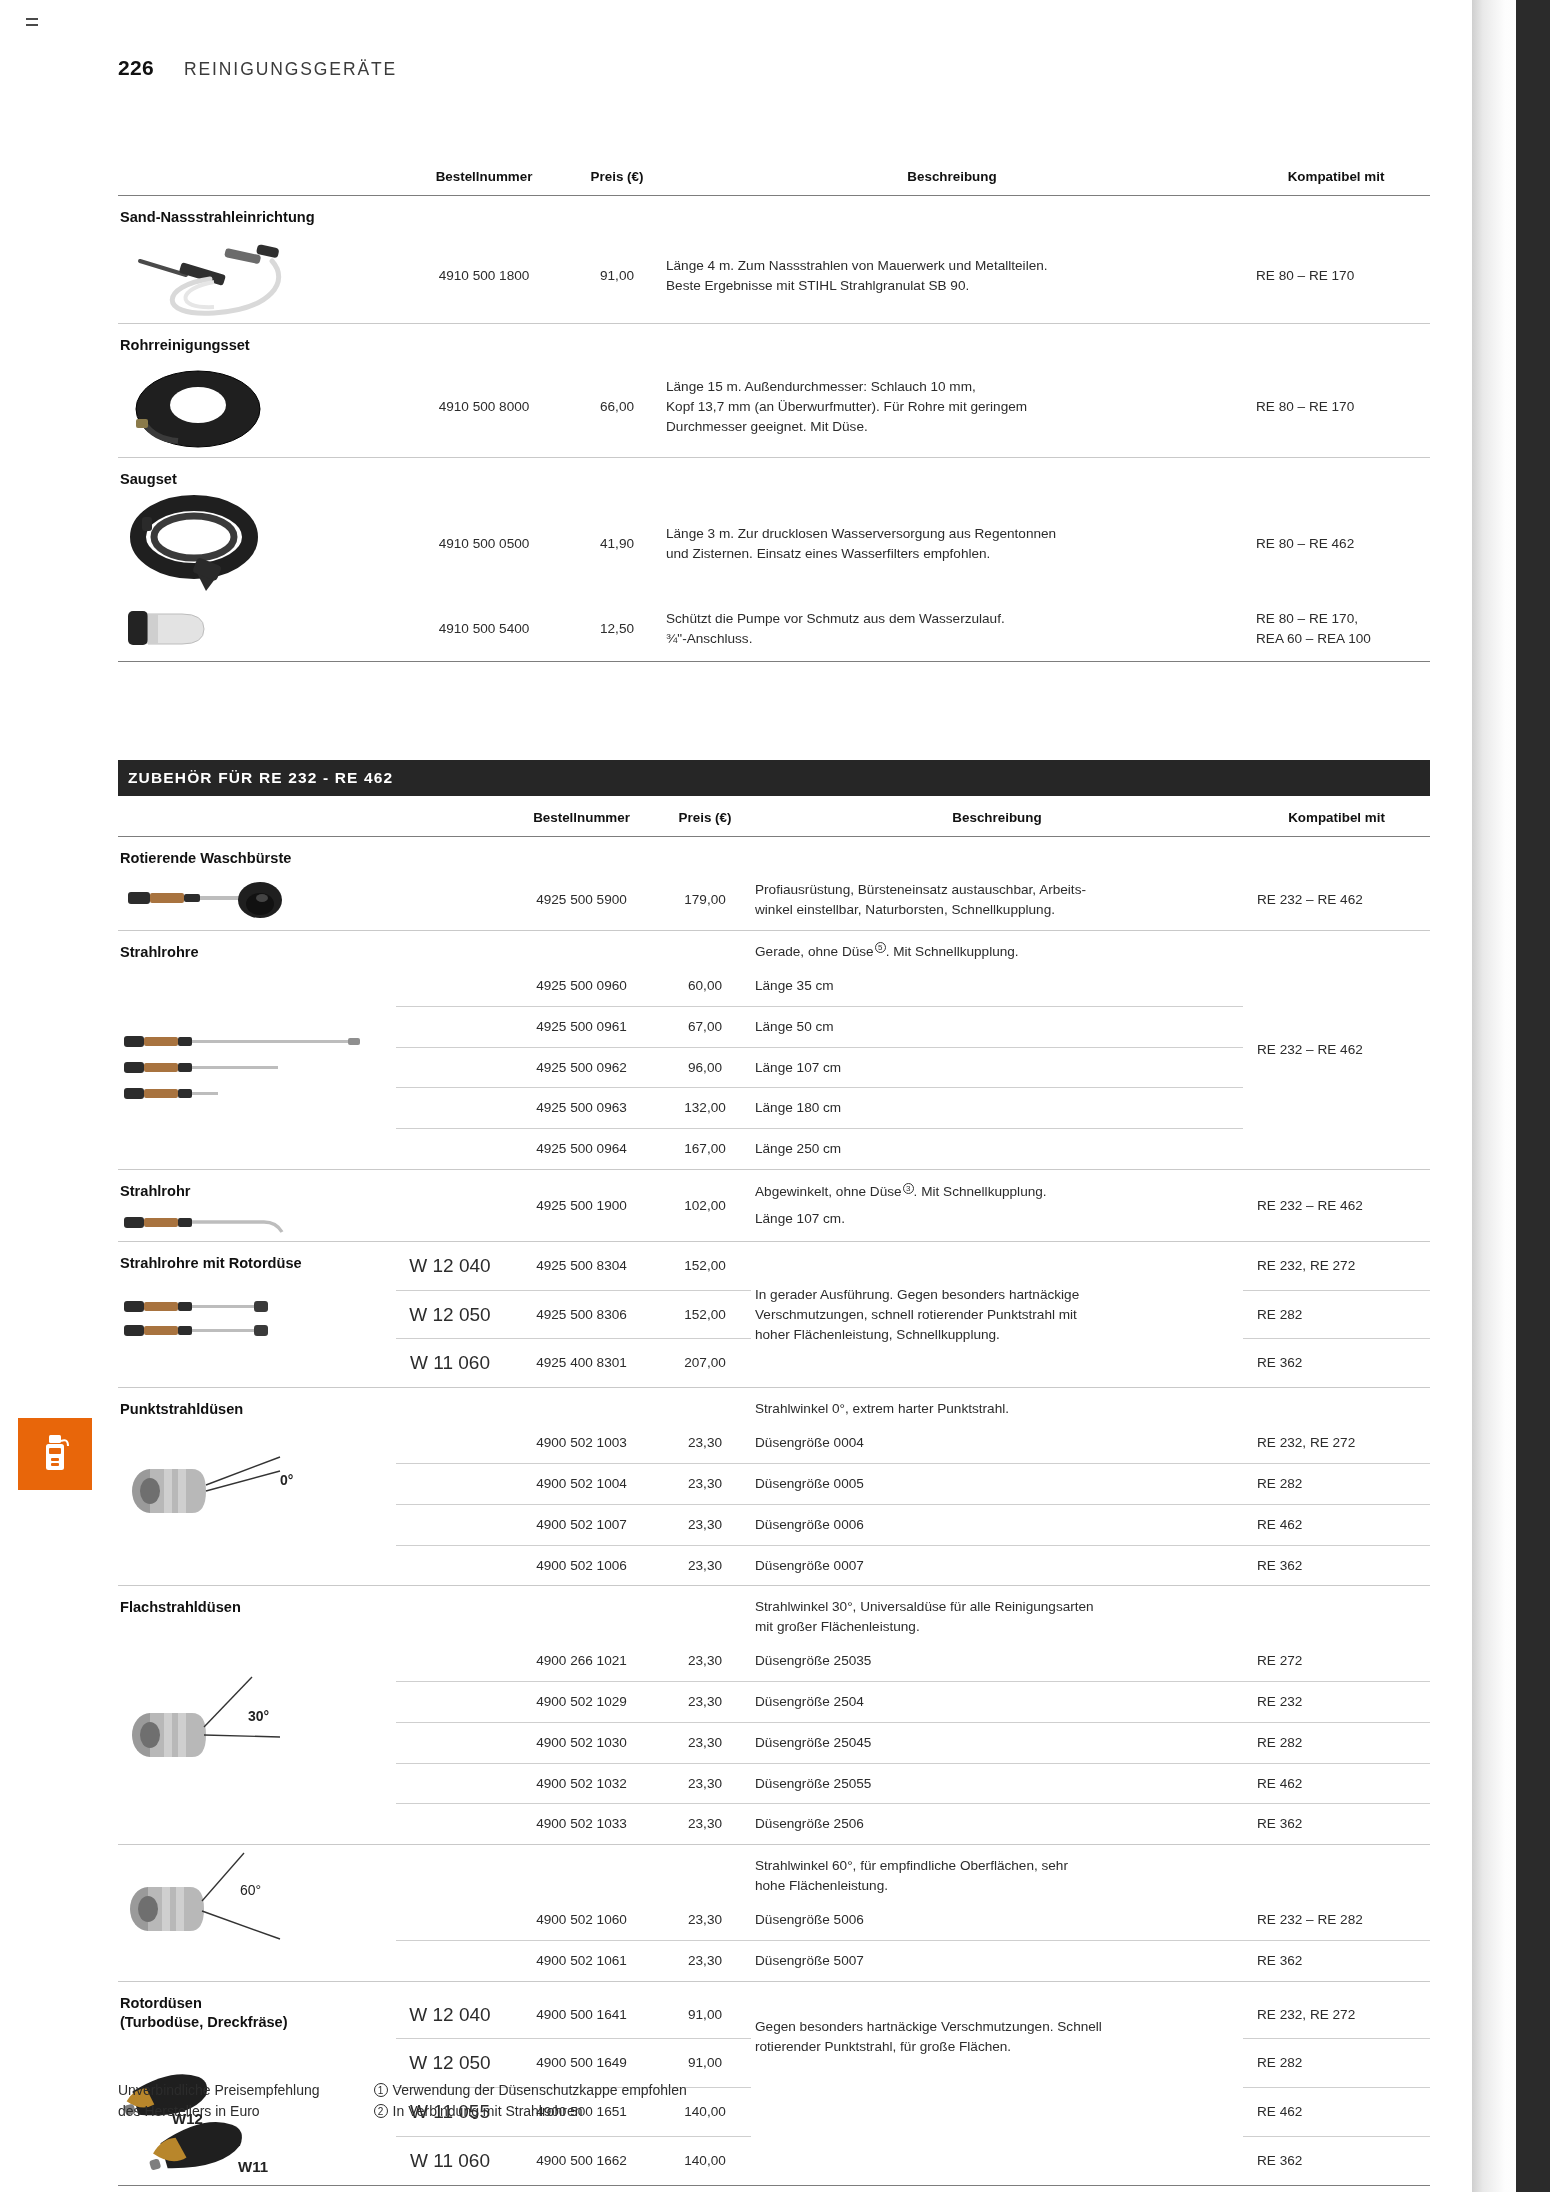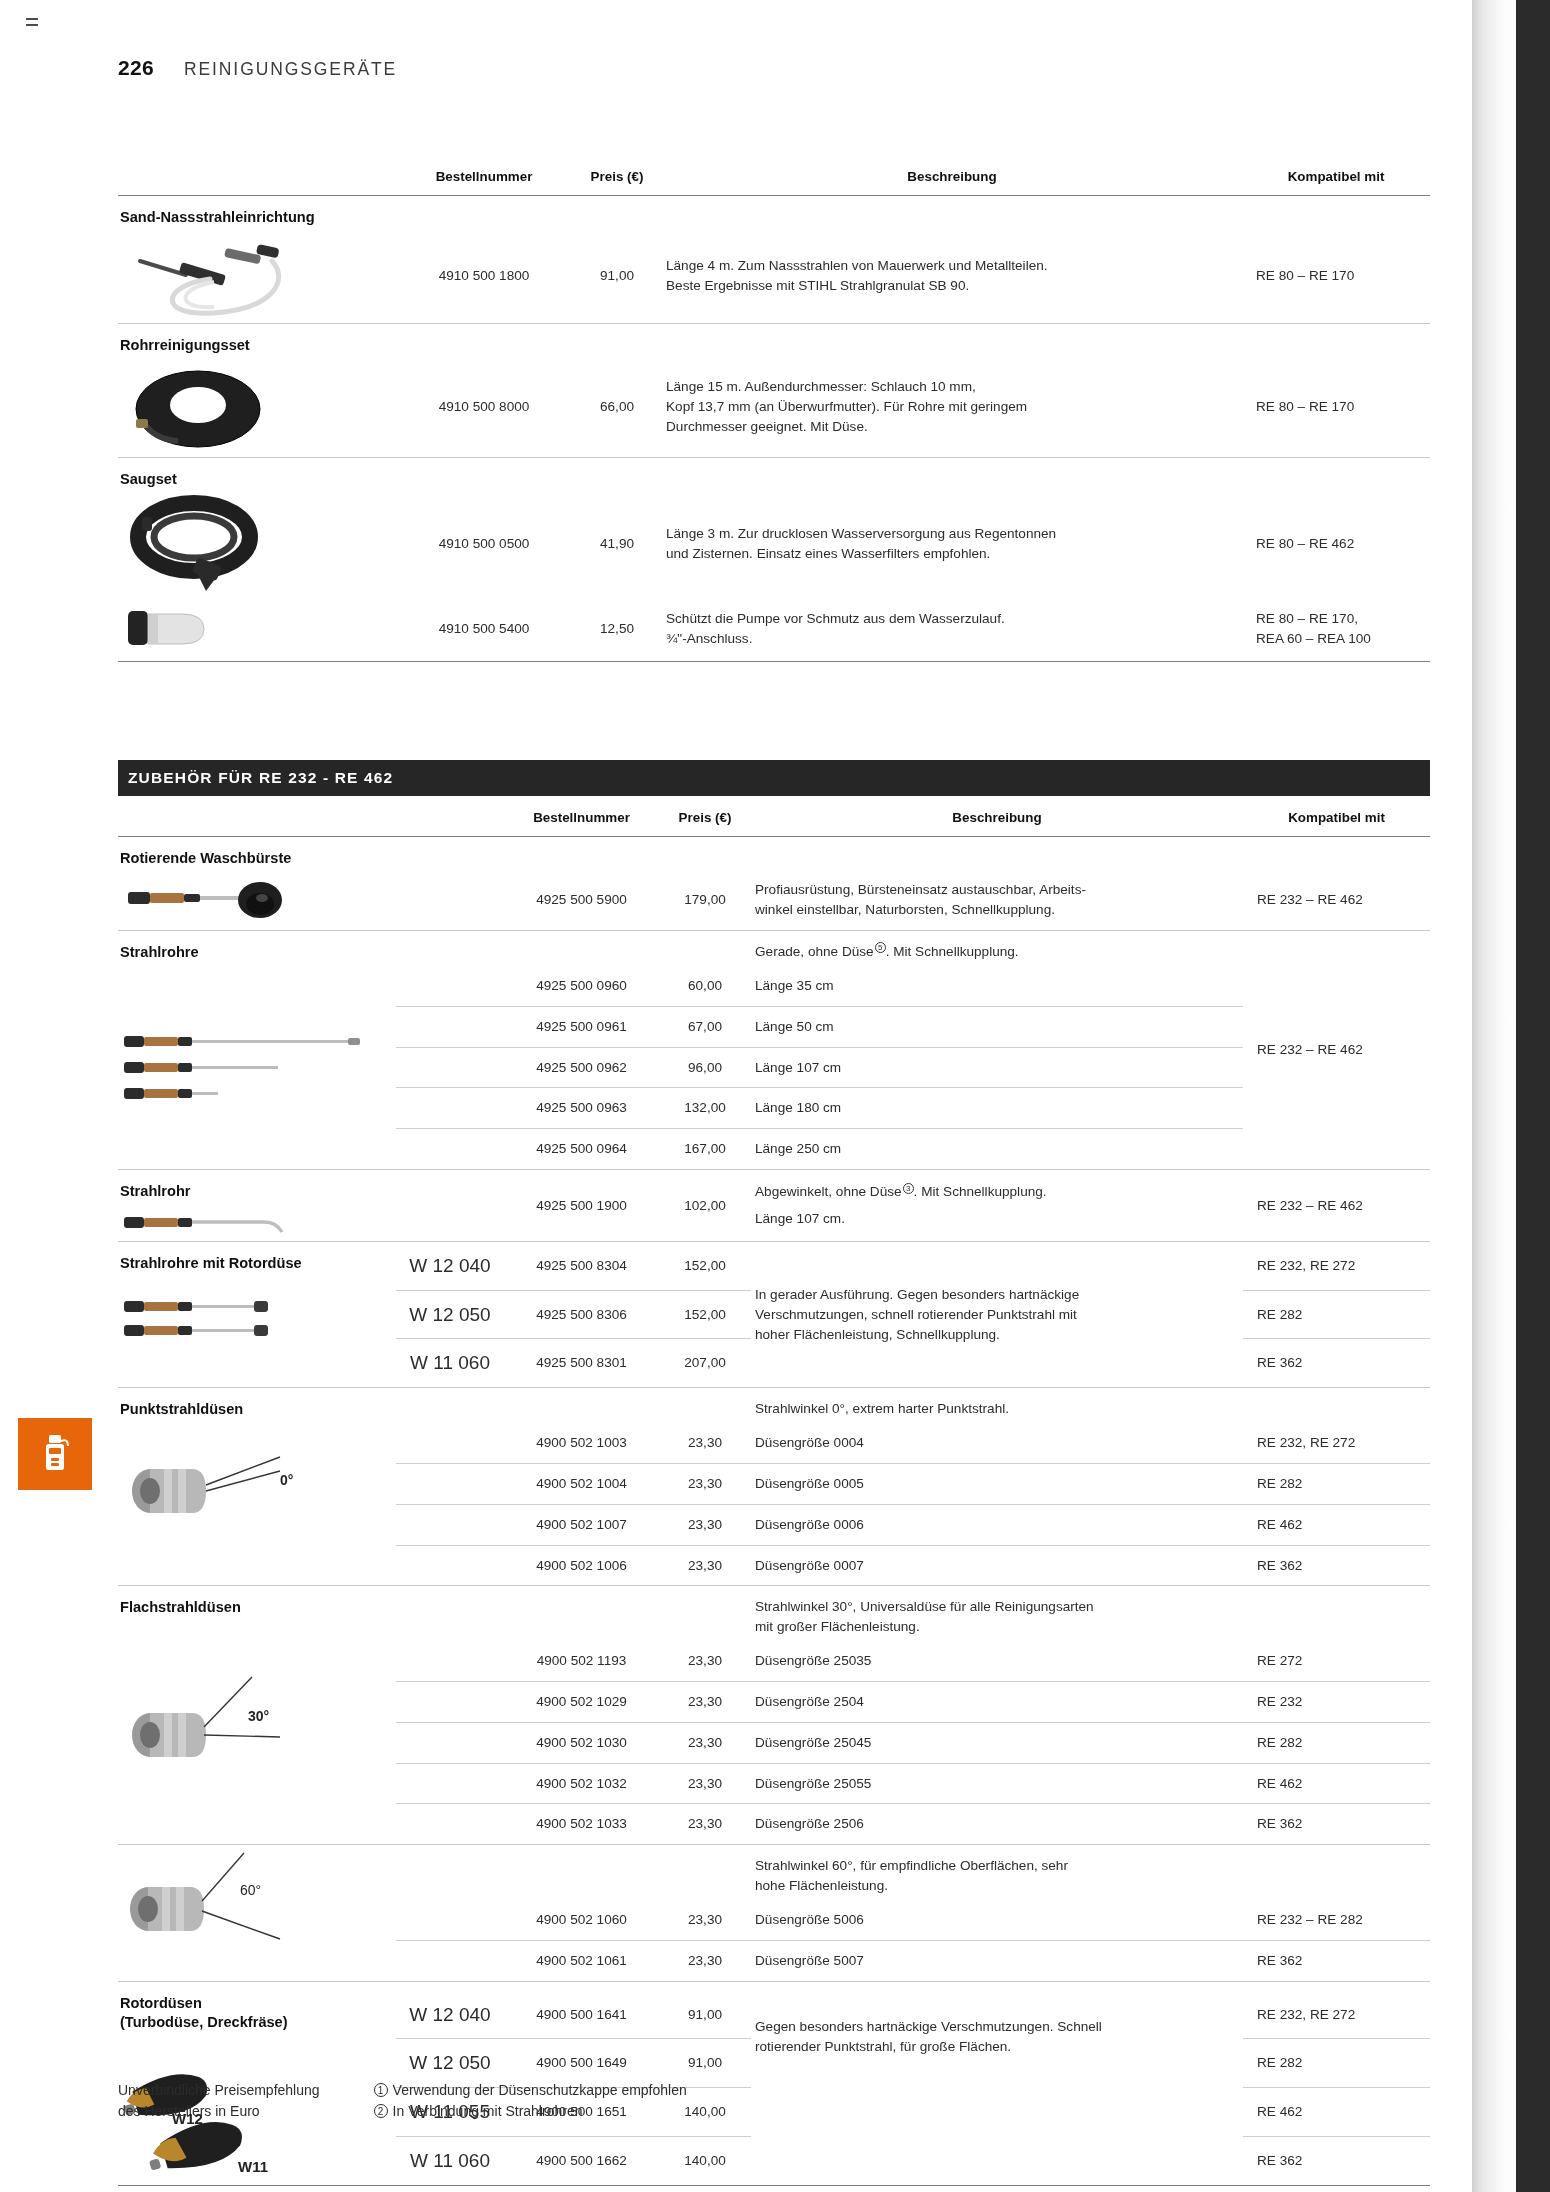--- a/index.html
+++ b/index.html
@@ -464,21 +464,21 @@
             <td class="compat">RE 232, RE 272</td>
           </tr>
           <tr>
             <td class="code cell-pad sub-rule">W 12 050</td>
             <td class="num cell-pad sub-rule">4925 500 8306</td>
             <td class="num cell-pad sub-rule">152,00</td>
             <td class="compat compat-rule">RE 282</td>
           </tr>
           <tr>
             <td class="code cell-pad sub-rule">W 11 060</td>
-            <td class="num cell-pad sub-rule">4925 500 8301</td>
+            <td class="num cell-pad sub-rule">4925 400 8301</td>
             <td class="num cell-pad sub-rule">207,00</td>
             <td class="compat compat-rule">RE 362</td>
           </tr>
 
           <tr class="rule-full">
             <td class="grp-title" rowspan="5" style="vertical-align:top">
               <div>Punktstrahldüsen</div>
               <svg class="prod" style="margin-top:18px" width="210" height="90" viewBox="0 0 210 90">
                 <ellipse cx="30" cy="54" rx="18" ry="22" fill="#9a9a9a"></ellipse>
                 <path d="M30 32 h42 q14 0 14 22 q0 22 -14 22 h-42 z" fill="#b8b8b8"></path>
@@ -543,21 +543,21 @@
               <td></td>
               <td></td>
             <td class="intro-desc">
               <div>Strahlwinkel 30°, Universaldüse für alle Reinigungsarten</div>
               <div>mit großer Flächenleistung.</div>
             </td>
             <td></td>
           </tr>
           <tr>
             <td></td>
-            <td class="num cell-pad">4900 502 1193</td>
+            <td class="num cell-pad">4900 266 1021</td>
             <td class="num cell-pad">23,30</td>
             <td class="desc">Düsengröße 25035</td>
             <td class="compat">RE 272</td>
           </tr>
           <tr>
             <td class="sub-rule"></td>
             <td class="num cell-pad sub-rule">4900 502 1029</td>
             <td class="num cell-pad sub-rule">23,30</td>
             <td class="desc sub-rule">Düsengröße 2504</td>
             <td class="compat compat-rule">RE 232</td>

